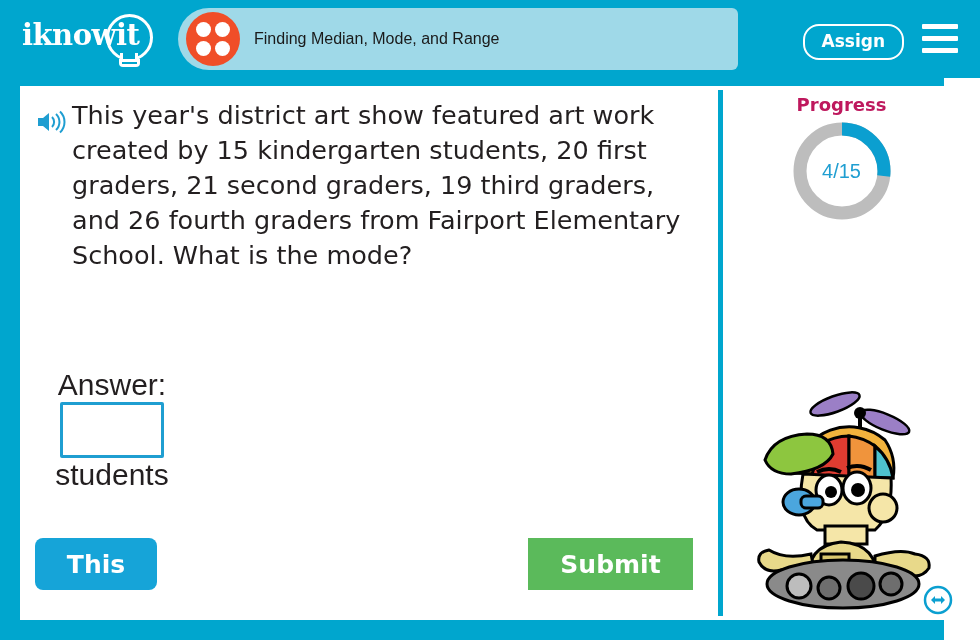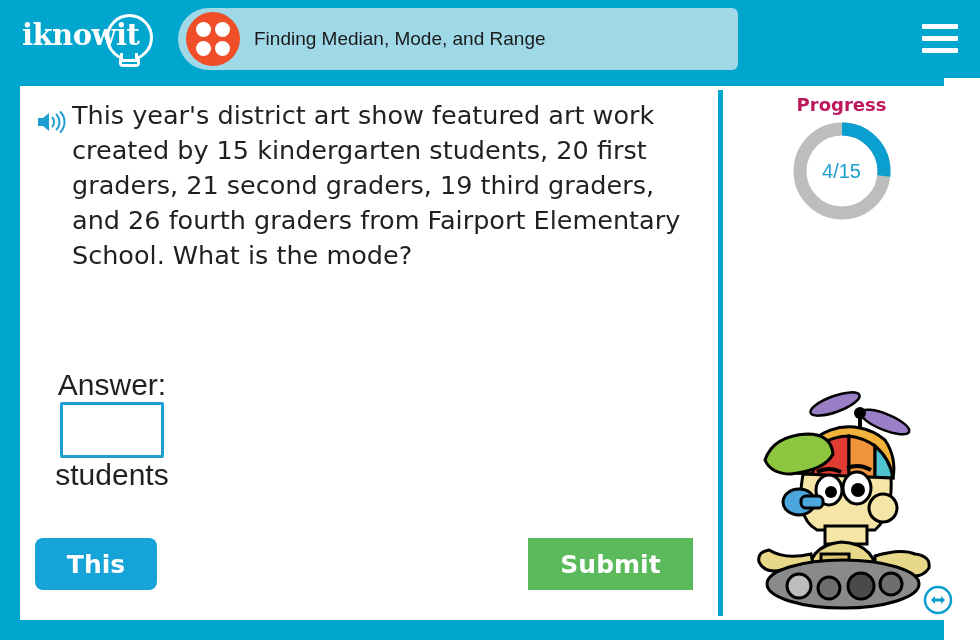--- a/index.html
+++ b/index.html
@@ -100,21 +100,21 @@
     background: #ffffff;
   }
   .dice-icon span:nth-child(1) { left: 10px; top: 10px; }
   .dice-icon span:nth-child(2) { left: 29px; top: 10px; }
   .dice-icon span:nth-child(3) { left: 10px; top: 29px; }
   .dice-icon span:nth-child(4) { left: 29px; top: 29px; }
 
   .title-text {
     margin-left: 14px;
     font-family: "Liberation Sans", sans-serif;
-    font-size: 19px;
+    font-size: 16px;
     color: #1a1a1a;
   }
 
   .assign-btn {
     position: absolute;
     right: 76px; top: 24px;
     padding: 5px 17px 7px;
     border: 2px solid #ffffff;
     border-radius: 16px;
     background: transparent;
@@ -303,20 +303,21 @@
     <div class="title-bar">
       <div class="dice-icon">
         <span></span>
           <span></span>
           <span></span>
           <span></span>
       </div>
       <div class="title-text">Finding Median, Mode, and Range</div>
     </div>
 
+    <button class="assign-btn">Assign</button>
 
     <div class="menu-btn">
       <i></i>
         <i></i>
         <i></i>
     </div>
   </div>
 
   <div class="panel">
 

